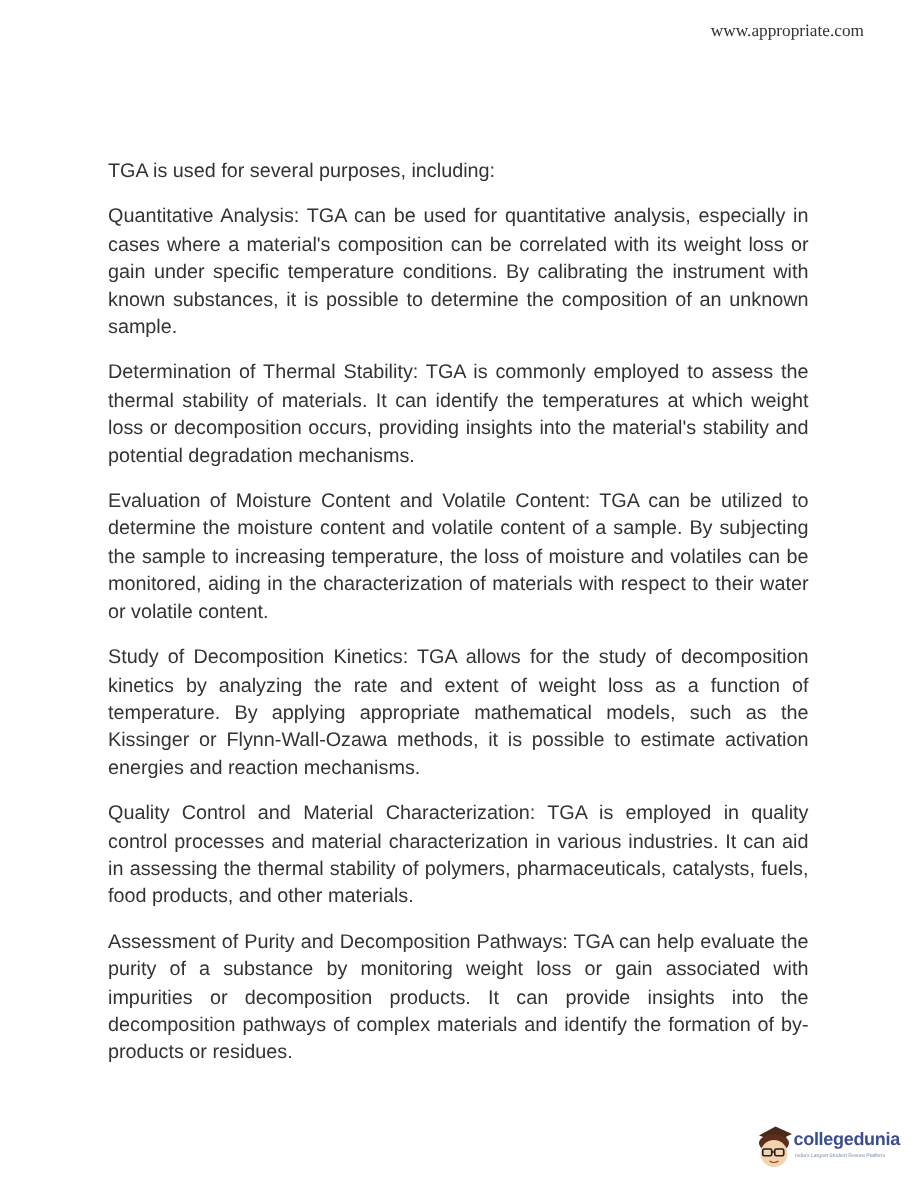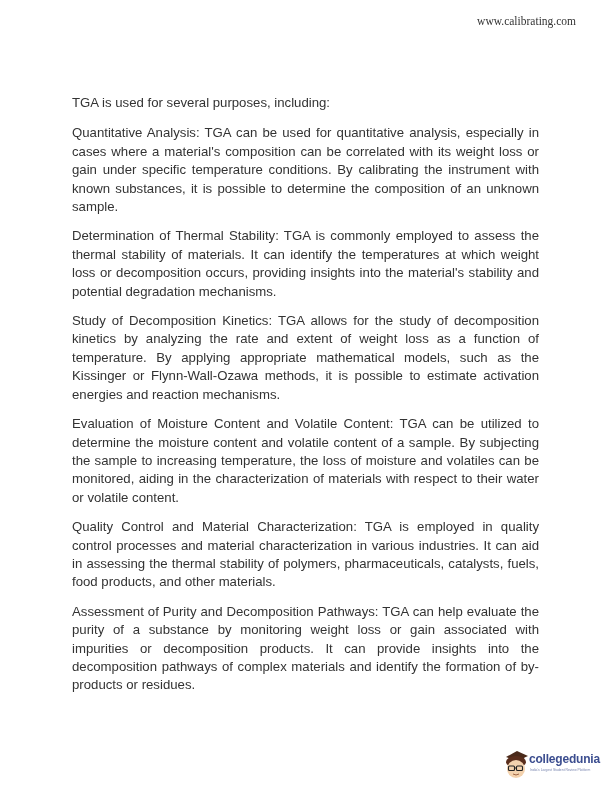--- a/index.html
+++ b/index.html
@@ -7,48 +7,48 @@
   .site-url {
     position: absolute; top: 15px; right: 36px;
     font-family: "Liberation Serif", "DejaVu Serif", serif;
     font-size: 11.5px; color: #333333;
   }
   .content {
     position: absolute; left: 72px; top: 93px; width: 467px;
     font-family: "Liberation Sans", "DejaVu Sans", sans-serif;
     font-size: 13.2px; line-height: 18.4px; color: #333333;
   }
-  .content p { margin: 1px 0 11px 0; text-align: justify; }
+  .content p { margin: 12px 0 11px 0; text-align: justify; }
   .content p.intro { margin-bottom: 12px; }
   .logo {
     position: absolute; left: 503px; top: 748px; width: 105px; height: 36px;
   }
   .logo .mascot { position: absolute; left: 0; top: 0; width: 28px; height: 34px; }
   .logo .brand {
     position: absolute; left: 26px; top: 4px;
     font-family: "Liberation Sans", "DejaVu Sans", sans-serif;
     font-size: 12px; font-weight: bold; color: #3b4d8f; letter-spacing: -0.2px;
   }
   .logo .tagline {
     position: absolute; left: 27px; top: 20px;
     font-family: "Liberation Sans", "DejaVu Sans", sans-serif;
     font-size: 3.4px; color: #7a86b0; white-space: nowrap;
   }
 </style>
 </head>
 <body>
 
-<div class="site-url">www.calibrating.com</div>
+<div class="site-url">www.appropriate.com</div>
 
 <div class="content">
   <p class="intro">TGA is used for several purposes, including:</p>
   <p>Quantitative Analysis: TGA can be used for quantitative analysis, especially in cases where a material's composition can be correlated with its weight loss or gain under specific temperature conditions. By calibrating the instrument with known substances, it is possible to determine the composition of an unknown sample.</p>
   <p>Determination of Thermal Stability: TGA is commonly employed to assess the thermal stability of materials. It can identify the temperatures at which weight loss or decomposition occurs, providing insights into the material's stability and potential degradation mechanisms.</p>
+  <p>Evaluation of Moisture Content and Volatile Content: TGA can be utilized to determine the moisture content and volatile content of a sample. By subjecting the sample to increasing temperature, the loss of moisture and volatiles can be monitored, aiding in the characterization of materials with respect to their water or volatile content.</p>
   <p>Study of Decomposition Kinetics: TGA allows for the study of decomposition kinetics by analyzing the rate and extent of weight loss as a function of temperature. By applying appropriate mathematical models, such as the Kissinger or Flynn-Wall-Ozawa methods, it is possible to estimate activation energies and reaction mechanisms.</p>
-  <p>Evaluation of Moisture Content and Volatile Content: TGA can be utilized to determine the moisture content and volatile content of a sample. By subjecting the sample to increasing temperature, the loss of moisture and volatiles can be monitored, aiding in the characterization of materials with respect to their water or volatile content.</p>
   <p>Quality Control and Material Characterization: TGA is employed in quality control processes and material characterization in various industries. It can aid in assessing the thermal stability of polymers, pharmaceuticals, catalysts, fuels, food products, and other materials.</p>
   <p>Assessment of Purity and Decomposition Pathways: TGA can help evaluate the purity of a substance by monitoring weight loss or gain associated with impurities or decomposition products. It can provide insights into the decomposition pathways of complex materials and identify the formation of by-products or residues.</p>
 </div>
 
 <div class="logo">
   <svg class="mascot" viewBox="0 0 28 34">
 
     <polygon points="3,9 14,3 25,8 14,13" fill="#4a2a1a"></polygon>
     <rect x="20" y="8" width="1.2" height="7" fill="#4a2a1a"></rect>
 

